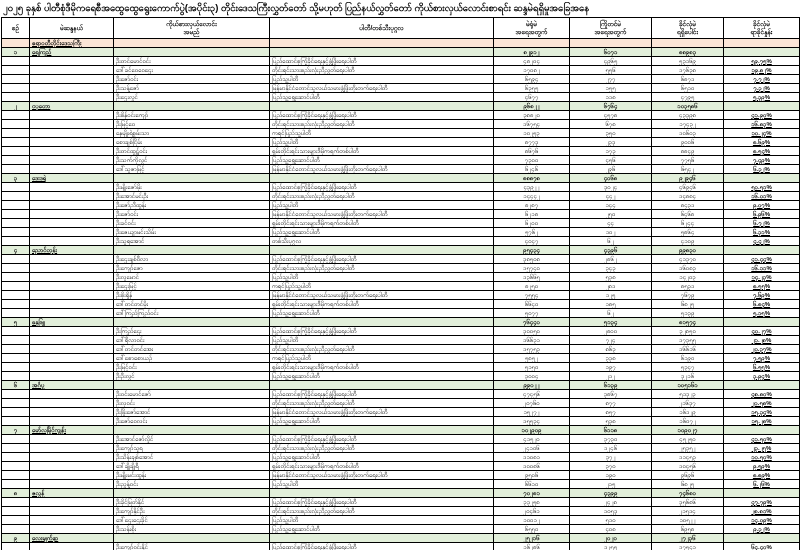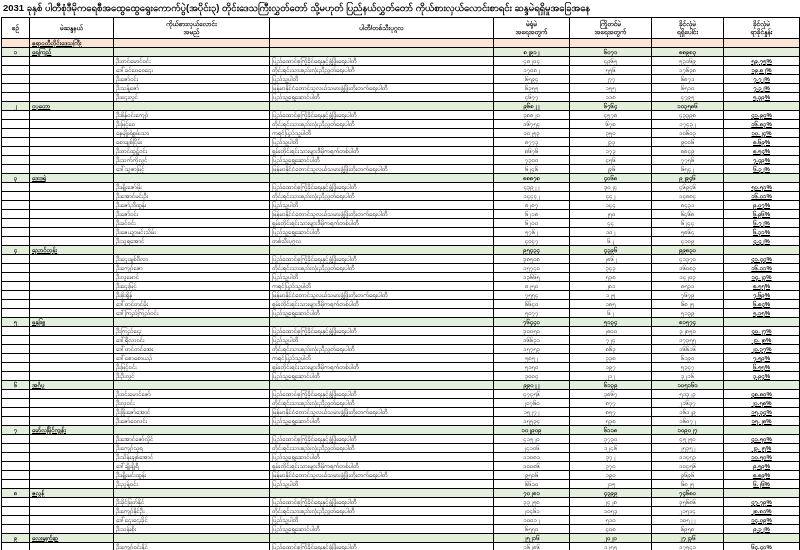--- a/index.html
+++ b/index.html
@@ -35,21 +35,21 @@
   tr.township-row td{background:#e2efda;}
   tr.township-row td.tw-name{font-weight:bold;text-decoration:underline;}
   tr.township-row td.num{font-weight:bold;text-align:center;}
   tr.township-row td.no{text-align:center;font-weight:bold;}
   td.pct{font-weight:bold;text-decoration:underline;text-align:center;}
   td.votes{text-align:center;}
 </style>
 </head>
 <body>
 
-<div class="page-title">2031 ခုနှစ် ပါတီစုံဒီမိုကရေစီအထွေထွေရွေးကောက်ပွဲ(အပိုင်း၃) တိုင်းဒေသကြီးလွှတ်တော် သို့မဟုတ် ပြည်နယ်လွှတ်တော် ကိုယ်စားလှယ်လောင်းစာရင်း ဆန္ဒမဲရရှိမှုအခြေအနေ</div>
+<div class="page-title">၂၀၂၅ ခုနှစ် ပါတီစုံဒီမိုကရေစီအထွေထွေရွေးကောက်ပွဲ(အပိုင်း၃) တိုင်းဒေသကြီးလွှတ်တော် သို့မဟုတ် ပြည်နယ်လွှတ်တော် ကိုယ်စားလှယ်လောင်းစာရင်း ဆန္ဒမဲရရှိမှုအခြေအနေ</div>
 
 <table>
   <colgroup>
     <col class="c-no">
       <col class="c-const">
       <col class="c-name">
       <col class="c-party">
     <col class="c-booth">
       <col class="c-adv">
       <col class="c-valid">

